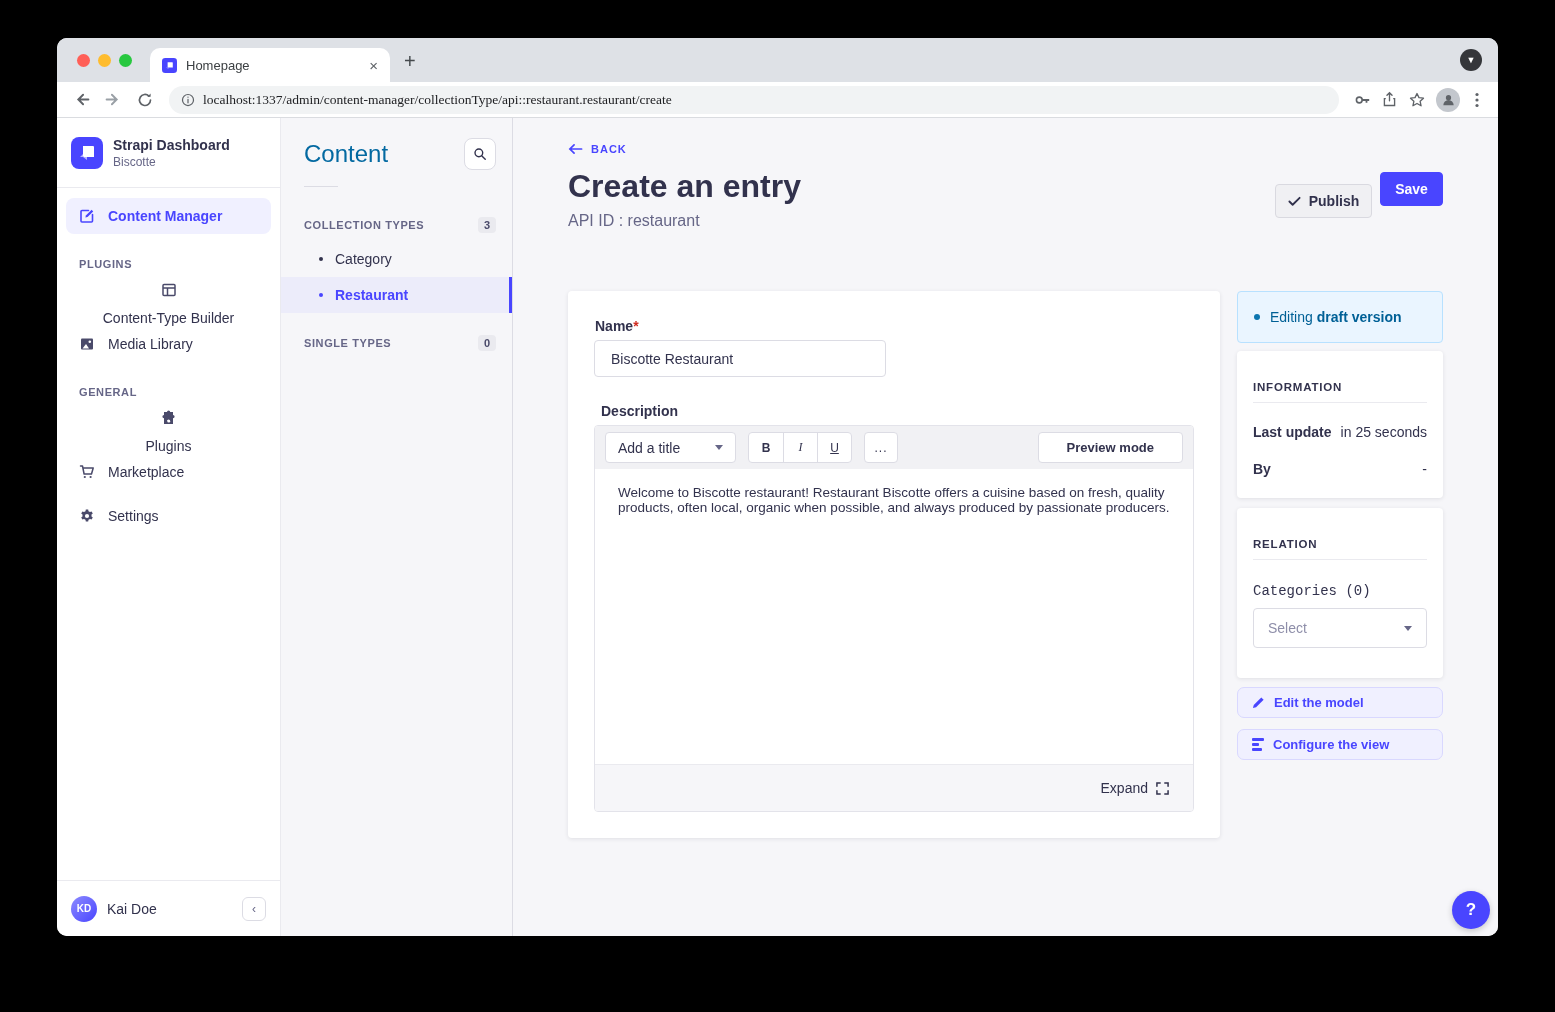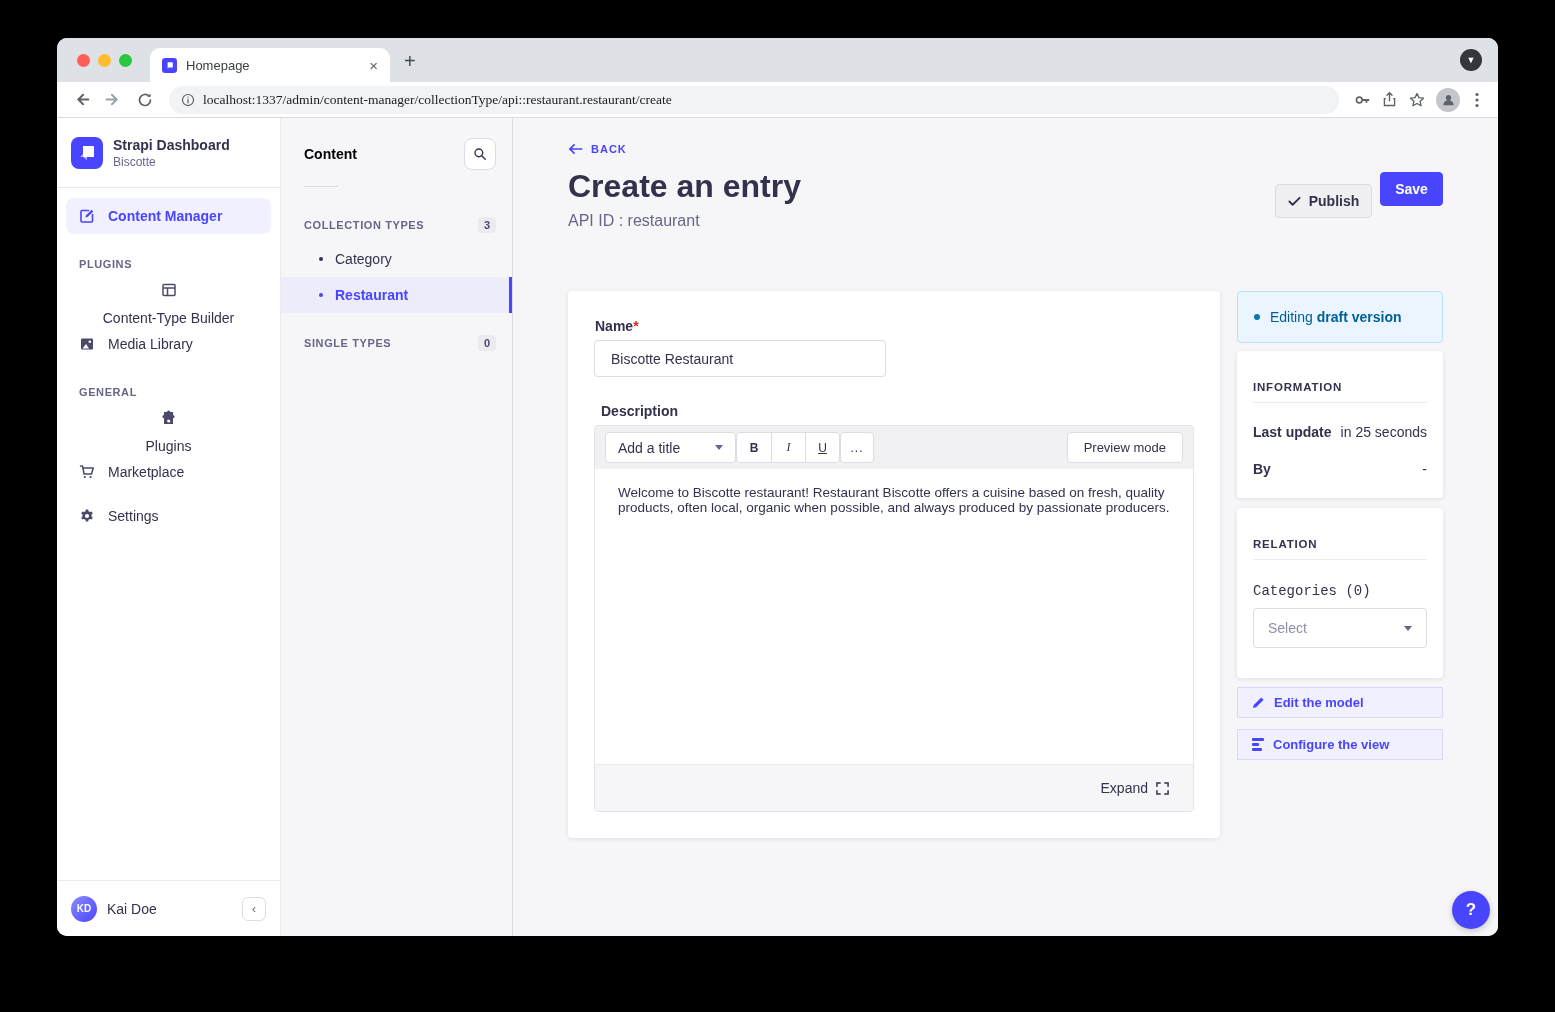--- a/index.html
+++ b/index.html
@@ -36,21 +36,21 @@
   .nav-item .ic { width:18px; display:flex; justify-content:center; }
   .nav-section { font-size:11px; font-weight:bold; letter-spacing:.6px; color:#666687; padding:0 22px; }
   .mt10{margin-top:10px;} .mt24{margin-top:24px;} .mt12{margin-top:12px;flex-direction:column;} .mt8{margin-top:8px;}
   .navbar-footer { position:absolute; left:0; right:0; bottom:0; border-top:1px solid #eaeaef; height:56px; display:flex; align-items:center; gap:10px; padding:0 14px; }
   .avatar-kd { width:26px; height:26px; border-radius:50%; background:linear-gradient(135deg,#8c8aff,#4945ff); color:#fff; font-size:10px; font-weight:bold; display:flex; align-items:center; justify-content:center; }
   .footer-name { flex:1; font-size:14px; color:#32324d; }
   .collapse-btn { width:24px; height:24px; border:1px solid #dcdce4; border-radius:6px; background:#fff; color:#666687; font-size:12px; display:flex; align-items:center; justify-content:center; }
 
   .subnav { width:232px; background:#f6f6f9; border-right:1px solid #dcdce4; position:relative; flex:none; }
   .subnav-title-row { display:flex; align-items:center; justify-content:space-between; padding:20px 16px 0 23px; }
-  .subnav-title { font-size:14px; font-weight:bold; color:#000000; }
+  .subnav-title { font-size:24px; font-weight:normal; color:#0369a1; }
   .search-btn { width:32px; height:32px; background:#fff; border:1px solid #dcdce4; border-radius:8px; display:flex; align-items:center; justify-content:center; }
   .subnav-divider { height:1px; width:34px; background:#dcdce4; margin:16px 0 0 23px; }
   .subnav-section { display:flex; align-items:center; justify-content:space-between; padding:0 16px 0 23px; margin-top:30px; margin-bottom:8px; }
   .subnav-section-label { font-size:11px; font-weight:bold; letter-spacing:.6px; color:#666687; }
   .count-badge { background:#eaeaef; border-radius:4px; font-size:11px; font-weight:bold; color:#4a4a6a; padding:2px 6px; }
   .subnav-item { height:36px; display:flex; align-items:center; gap:12px; padding-left:38px; font-size:14px; color:#32324d; cursor:pointer; }
   .subnav-item .dot { width:4px; height:4px; border-radius:50%; background:#32324d; }
   .subnav-item.active { background:#ececfa; border-right:3px solid #4945ff; color:#4945ff; font-weight:bold; }
   .subnav-item.active .dot { background:#4945ff; }
 
@@ -62,48 +62,48 @@
   .btn-publish { position:absolute; left:762px; top:66px; width:97px; height:34px; background:#f0f0f3; border:1px solid #d9d9e0; color:#32324d; }
   .btn-save { position:absolute; left:867px; top:54px; width:63px; height:34px; background:#4945ff; border:1px solid #4945ff; color:#fff; }
 
   .card { position:absolute; left:55px; top:173px; width:652px; height:547px; background:#fff; border-radius:4px; box-shadow:0 1px 4px rgba(33,33,52,.1); }
   .field-label { font-size:14px; font-weight:bold; color:#32324d; }
   .req { color:#d02b20; }
   .name-label { position:absolute; left:27px; top:27px; }
   .name-input { position:absolute; left:26px; top:49px; width:292px; height:37px; border:1px solid #dcdce4; border-radius:4px; padding:0 16px; font-size:14px; color:#32324d; font-family:"Liberation Sans",sans-serif; background:#fff; }
   .desc-label { position:absolute; left:33px; top:112px; }
   .editor { position:absolute; left:26px; top:134px; width:600px; height:387px; border:1px solid #e3e3ea; border-radius:4px; overflow:hidden; display:flex; flex-direction:column; }
-  .editor-toolbar { height:43px; background:#f1f1f4; display:flex; align-items:center; padding:0 10px; flex:none; }
+  .editor-toolbar { height:43px; background:#f1f1f4; display:flex; align-items:center; padding:0 10px; gap:12px; flex:none; }
   .tb-btn { background:#fff; border:1px solid #dcdce4; border-radius:4px; height:31px; display:flex; align-items:center; justify-content:center; color:#32324d; }
   .add-title { width:131px; gap:22px; font-size:14px; padding:0 12px; justify-content:space-between; }
   .biu { display:flex; height:31px; border:1px solid #dcdce4; border-radius:4px; background:#fff; overflow:hidden; }
   .biu span { width:34px; display:flex; align-items:center; justify-content:center; font-size:12px; color:#32324d; }
   .biu span + span { border-left:1px solid #dcdce4; }
   .b-b { font-weight:bold; }
   .b-i { font-style:italic; font-family:"Liberation Serif",serif; font-size:13px; }
   .b-u { text-decoration:underline; }
   .more-btn { width:34px; font-size:12px; letter-spacing:1px; }
-  .preview-btn { margin-left:auto; padding:0 16px; font-size:13px; font-weight:normal; }
+  .preview-btn { margin-left:auto; padding:0 28px; font-size:13px; font-weight:bold; }
   .editor-body { flex:1; background:#fff; padding:17px 23px; }
   .editor-text { font-size:13.5px; line-height:1.08; color:#32324d; max-width:557px; }
   .editor-footer { height:47px; background:#f6f6f9; border-top:1px solid #eaeaef; display:flex; align-items:center; justify-content:flex-end; gap:8px; padding:0 24px; flex:none; font-size:14px; color:#32324d; }
 
   .draft-box { position:absolute; left:724px; top:173px; width:206px; height:52px; background:#eaf5ff; border:1px solid #b8e1ff; border-radius:4px; display:flex; align-items:center; gap:10px; padding:0 16px; font-size:14px; color:#006096; }
   .draft-dot { width:6px; height:6px; border-radius:50%; background:#0c75af; flex:none; }
   .panel-card { position:absolute; left:724px; width:206px; background:#fff; border-radius:4px; box-shadow:0 1px 4px rgba(33,33,52,.1); padding:0 16px; }
   .info-card { top:233px; height:147px; }
   .rel-card { top:390px; height:170px; }
   .panel-h { font-size:11.5px; font-weight:bold; letter-spacing:.8px; color:#32324d; padding-top:30px; }
   .panel-divider { height:1px; background:#eaeaef; margin-top:9px; }
   .info-row { display:flex; justify-content:space-between; align-items:baseline; margin-top:21px; font-size:14px; color:#32324d; }
   .lbl-b { font-weight:bold; }
   .rel-field-label { font-size:14px; color:#32324d; margin-top:23px;font-family:Liberation Mono, monospace; }
   .select-box { margin-top:9px; height:40px; border:1px solid #dcdce4; border-radius:4px; background:#fff; display:flex; align-items:center; justify-content:space-between; padding:0 14px; font-size:14px; color:#8e8ea9; cursor:pointer; }
   .caret { width:0; height:0; border-left:4px solid transparent; border-right:4px solid transparent; border-top:5px solid #666687; }
-  .panel-action { position:absolute; left:724px; width:206px; height:31px; background:#f0f0ff; border:1px solid #d9d8ff; border-radius:0; display:flex; align-items:center; gap:9px; padding:0 14px; font-size:13px; font-weight:bold; color:#4945ff; cursor:pointer; }
+  .panel-action { position:absolute; left:724px; width:206px; height:31px; background:#f0f0ff; border:1px solid #d9d8ff; border-radius:7px; display:flex; align-items:center; gap:9px; padding:0 14px; font-size:13px; font-weight:bold; color:#4945ff; cursor:pointer; }
   .act-edit { top:569px; } .act-config { top:611px; }
   .cfg-ic { display:flex; flex-direction:column; gap:2.5px; }
   .cfg-ic i { height:2.5px; background:#4945ff; border-radius:1px; display:block; }
   .cfg-ic i:nth-child(1){width:12px;} .cfg-ic i:nth-child(2){width:7px;} .cfg-ic i:nth-child(3){width:10px;}
 
   .help-fab { position:absolute; left:939px; top:773px; width:38px; height:38px; border-radius:50%; background:#4945ff; color:#fff; font-size:17px; font-weight:bold; display:flex; align-items:center; justify-content:center; box-shadow:0 2px 6px rgba(0,0,0,.2); cursor:pointer; }
 
   svg { display:block; }
 </style>
 </head>

